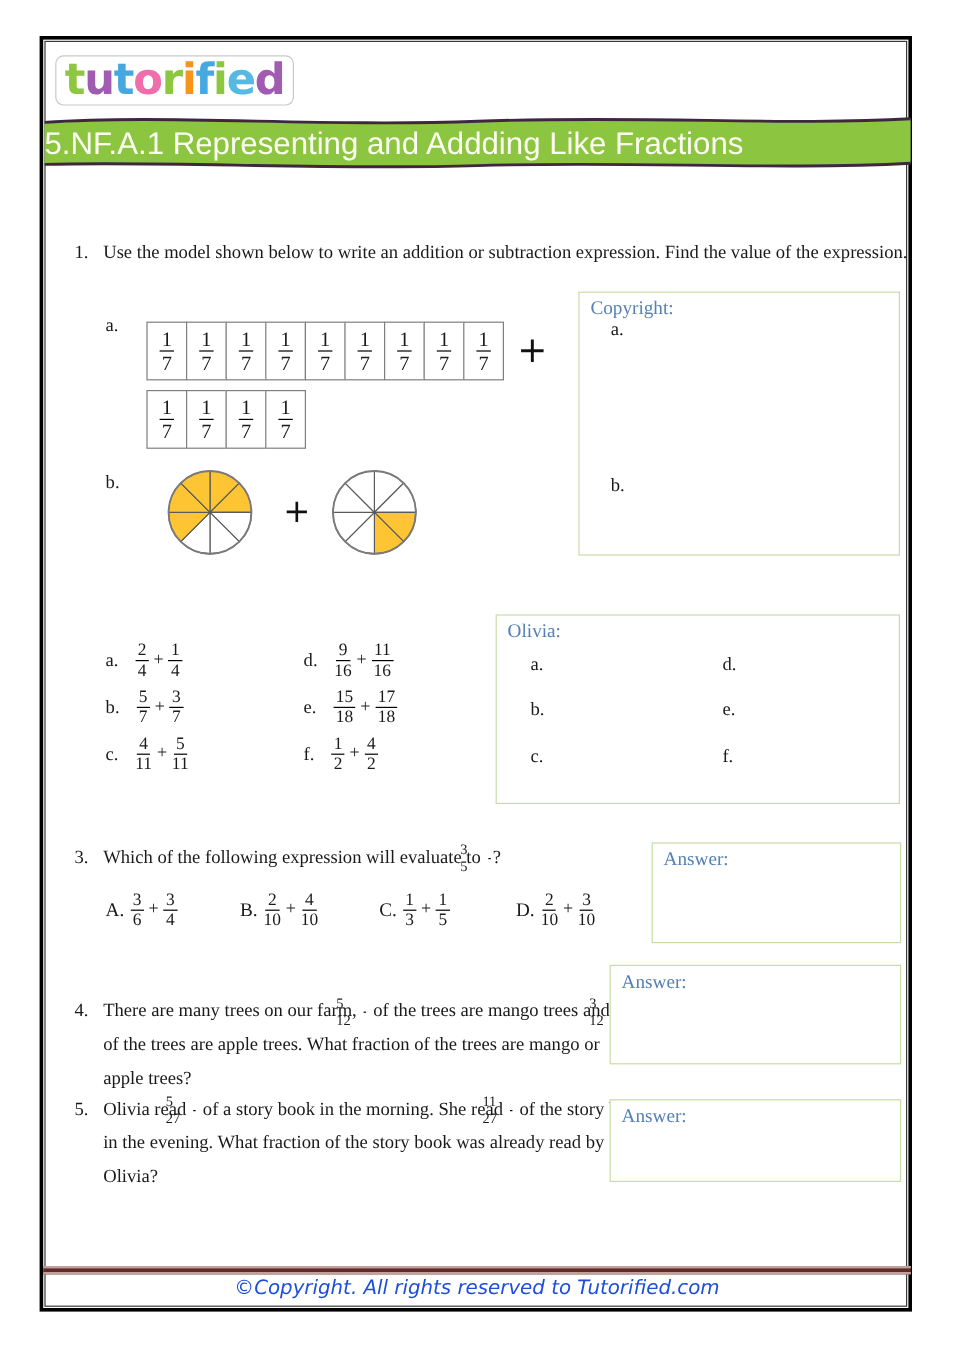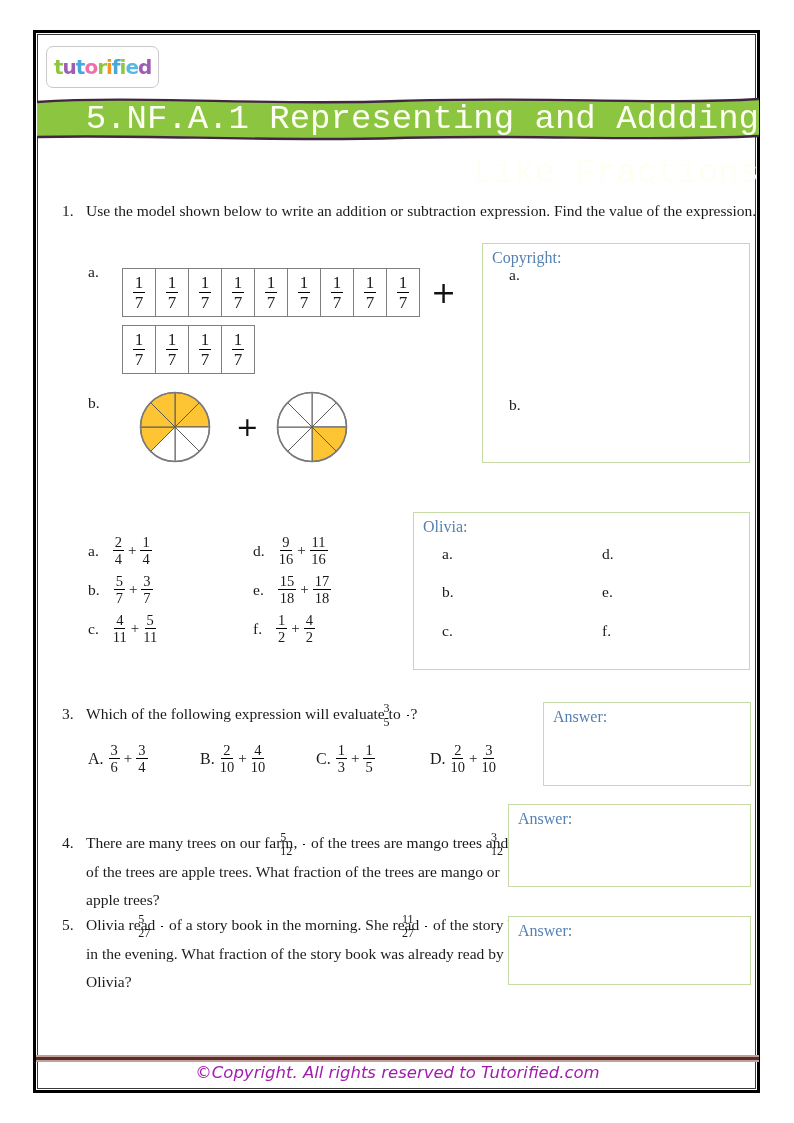--- a/index.html
+++ b/index.html
@@ -3,28 +3,28 @@
 <meta charset="utf-8">
 <style>
   html,body{margin:0;padding:0;background:#ffffff;}
   .page{position:relative;width:794px;height:1123px;background:#fff;overflow:hidden;
         font-family:"Liberation Serif",serif;color:#1a1a1a;}
   .sheet{position:absolute;left:33px;top:30px;width:727px;height:1063px;border:3px solid #000;box-sizing:border-box;}
   .sheet::after{content:'';position:absolute;inset:1px;border:1px solid #3a3a3a;pointer-events:none;}
 
   
   .logo{position:absolute;left:46px;top:46px;border:1px solid #c9c9c9;border-radius:7px;
-        padding:0 7px;font-family:"DejaVu Sans",sans-serif;font-weight:bold;font-size:20px;
+        padding:0 7px;font-family:"DejaVu Sans",sans-serif;font-weight:bold;font-size:36px;
         line-height:40px;letter-spacing:-1px;background:#fff;}
 
   
   .banner{position:absolute;left:37px;top:92px;width:722px;height:54px;}
   .banner svg{position:absolute;inset:0;width:100%;height:100%;}
-  .banner-title{position:absolute;inset:0;text-align:right;line-height:54px;
-        font-family:Liberation Mono, monospace;font-size:34px;color:#fdfff2;}
+  .banner-title{position:absolute;inset:0;text-align:left;line-height:54px;
+        font-family:Liberation Sans, sans-serif;font-size:26px;color:#fdfff2;}
 
   .standard-line{position:absolute;left:44px;top:152px;font-size:12.5px;}
 
   .qtext{position:absolute;margin:0;font-size:15.5px;line-height:1.4;padding-left:24px;text-indent:-24px;}
   .qtext .qnum{display:inline-block;width:24px;text-indent:0;}
   .qtext-tall{line-height:1.82;}
 
   .part-label{position:absolute;font-size:15.5px;}
 
   
@@ -65,21 +65,21 @@
   .expr-item .item-label{margin-right:14px;}
   .expr-item.opt .item-label{margin-right:5px;font-size:16px;}
   .expr{display:inline-flex;align-items:center;}
   .expr .frac{font-size:14.5px;}
   .expr .op{margin:0 4px;font-size:15px;}
 
   
   .footer-rule{position:absolute;left:36px;top:1055px;width:723px;height:7px;
         background:var(--footer-maroon,#5e2c28);border-top:2px solid #c2a09c;border-bottom:2px solid #c2a09c;box-sizing:border-box;}
   .footer-text{position:absolute;left:36px;top:1063px;width:723px;text-align:center;
-        font-family:"DejaVu Sans",sans-serif;font-style:italic;font-size:16.5px;color:#a21caf;}
+        font-family:"DejaVu Sans",sans-serif;font-style:italic;font-size:16.5px;color:#1d4ed8;}
 </style>
 </head>
 <body>
 
 <div class="page">
   <div class="sheet"></div>
 
   <div class="logo" id="logo"><span style="color: rgb(141, 198, 63);">t</span><span style="color: rgb(160, 92, 176);">u</span><span style="color: rgb(71, 168, 224);">t</span><span style="color: rgb(240, 110, 170);">o</span><span style="color: rgb(141, 198, 63);">r</span><span style="color: rgb(247, 148, 30);">i</span><span style="color: rgb(71, 168, 224);">f</span><span style="color: rgb(141, 198, 63);">i</span><span style="color: rgb(86, 185, 228);">e</span><span style="color: rgb(160, 92, 176);">d</span></div>
 
   <div class="banner">

